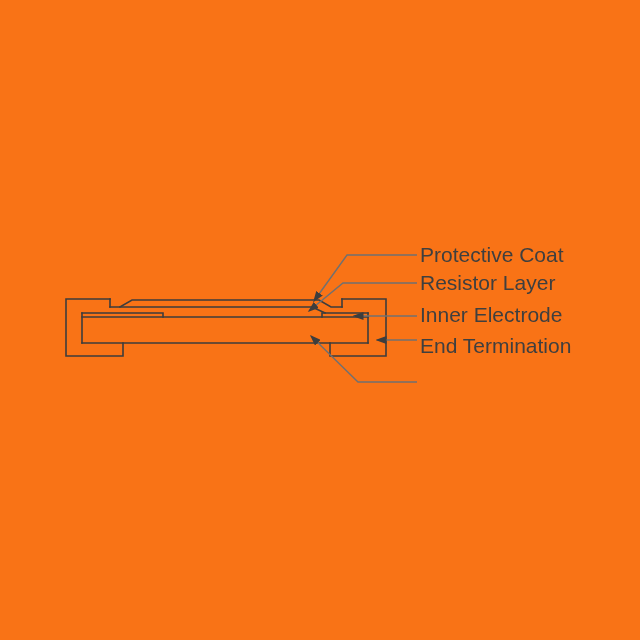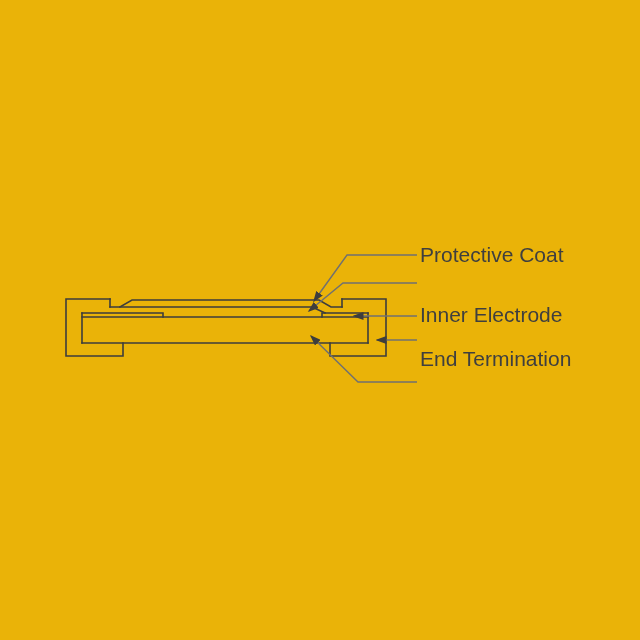--- a/index.html
+++ b/index.html
@@ -5,21 +5,21 @@
   html, body {
     margin: 0;
     padding: 0;
     background: #ffffff;
     font-family: "Liberation Sans", sans-serif;
   }
   .canvas {
     position: relative;
     width: 640px;
     height: 640px;
-    background: #eab308;
+    background: #f97316;
     overflow: hidden;
   }
   svg.drawing {
     position: absolute;
     left: 0;
     top: 0;
   }
   .chip-lines path, .chip-lines polyline {
     fill: none;
     stroke: #3d3d3d;
@@ -80,19 +80,20 @@
       <polyline points="417,255 347,255 314,301" marker-end="url(#arrowhead)"></polyline>
       <polyline points="417,283 343,283 309,311" marker-end="url(#arrowhead)"></polyline>
       <polyline points="417,316 354,316" marker-end="url(#arrowhead)"></polyline>
       <polyline points="417,340 377,340" marker-end="url(#arrowhead)"></polyline>
       <polyline points="417,382 358,382 311,336" marker-end="url(#arrowhead)"></polyline>
     </g>
   </svg>
 
   <div class="diagram-label" style="top:244px;">Protective Coat</div>
 
+  <div class="diagram-label" style="top:272px;">Resistor Layer</div>
 
   <div class="diagram-label" style="top:304px;">Inner Electrode</div>
 
-  <div class="diagram-label" style="top:348px;">End Termination</div>
+  <div class="diagram-label" style="top:335px;">End Termination</div>
 
 
 </div>
 
 </body></html>

